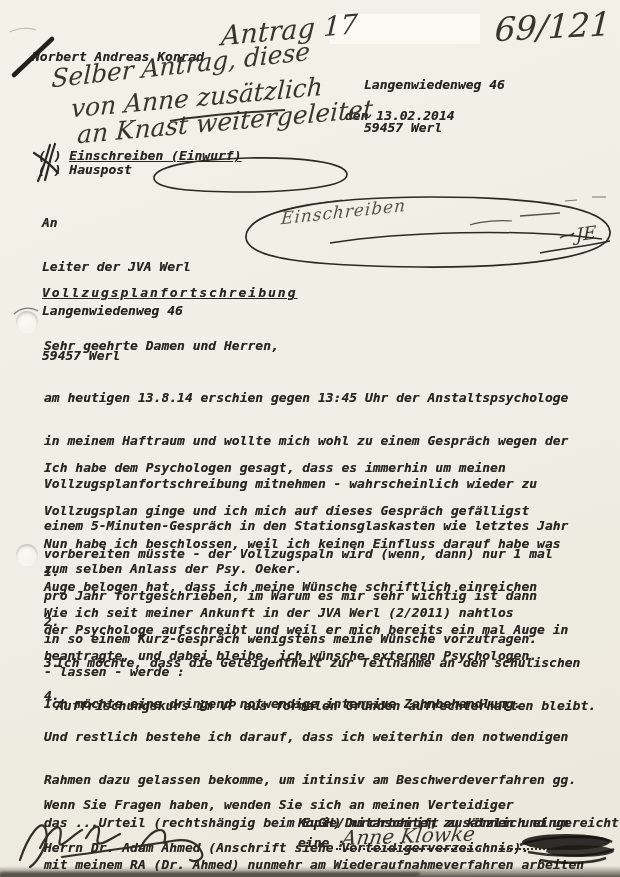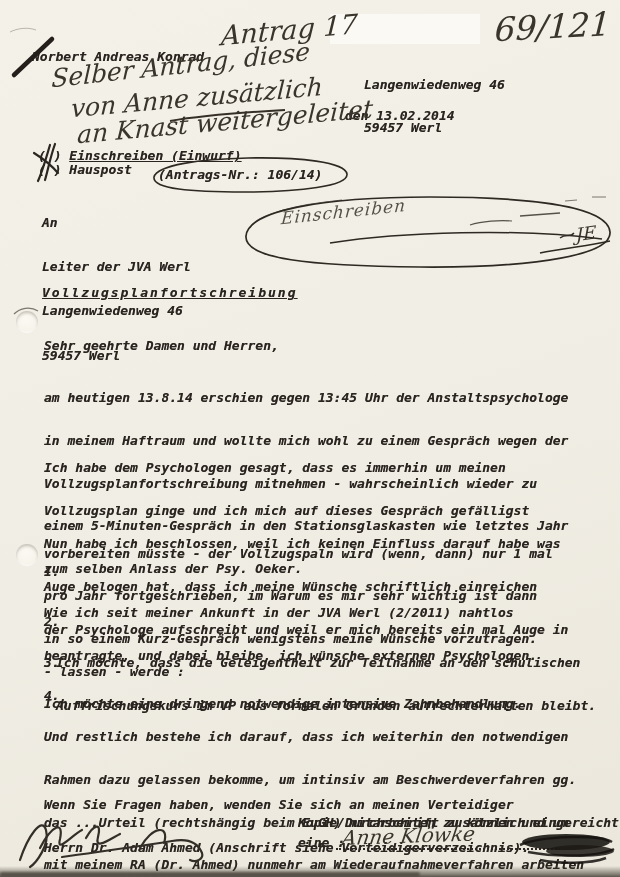--- a/index.html
+++ b/index.html
@@ -60,21 +60,20 @@
   <div class="typed" style="left:345px;top:109px;">den 13.02.2014</div>
 
   <div class="hw" style="left:222px;top:20px;font-size:27px;transform:rotate(-5deg) skewX(-8deg);">Antrag 17</div>
   <div class="hw" style="left:496px;top:10px;font-size:33px;transform:rotate(-3deg) skewX(-6deg);">69/121</div>
   <div class="hw" style="left:52px;top:64px;font-size:25px;transform:rotate(-6deg) skewX(-8deg);">Selber Antrag, diese</div>
   <div class="hw" style="left:72px;top:94px;font-size:25px;transform:rotate(-5deg) skewX(-8deg);">von Anne zusätzlich</div>
   <div class="hw" style="left:78px;top:120px;font-size:25px;transform:rotate(-5deg) skewX(-8deg);">an Knast weitergeleitet</div>
 
   <div class="typed" style="left:38px;top:149px;"><span>( )</span> <span class="u">Einschreiben (Einwurf)</span></div>
   <div class="typed" style="left:38px;top:163px;"><span>( )</span> <span>Hauspost</span></div>
-  <div class="typed" style="left:158px;top:168px;">(Antrags-Nr.: 106/14)</div>
 
   <div class="typed" style="left:42px;top:186px;line-height:14.8px;">
     <span class="line">An</span>
     <span class="line">Leiter der JVA Werl</span>
     <span class="line">Langenwiedenweg 46</span>
     <span class="line">59457 Werl</span>
   </div>
 
   <div class="hw" style="left:282px;top:208px;font-size:17px;letter-spacing:1px;transform:rotate(-6deg) skewX(-10deg);opacity:.85;">Einschreiben</div>
   <div class="hw" style="left:576px;top:224px;font-size:18px;transform:rotate(-8deg) skewX(-8deg);">JE</div>

